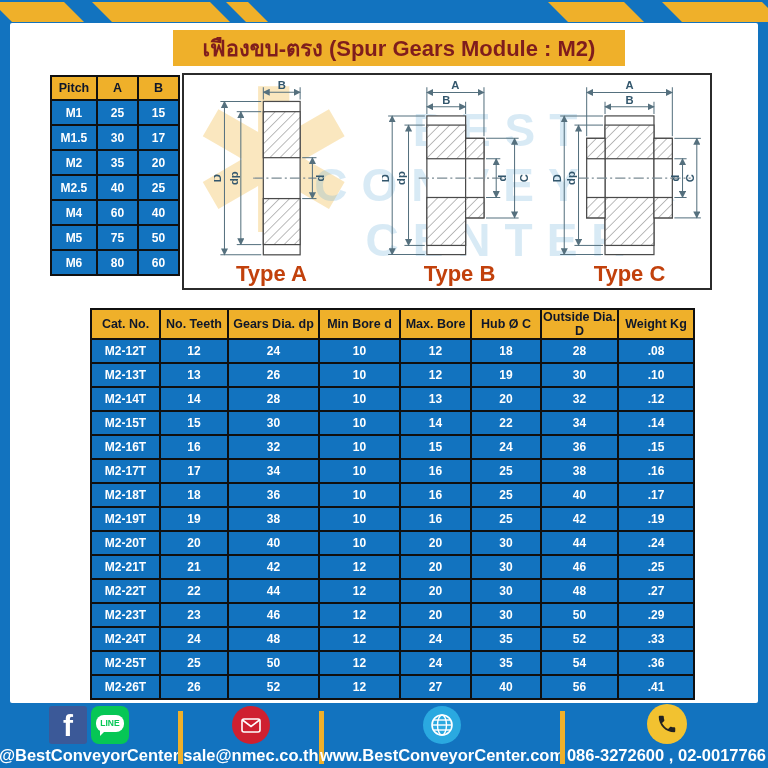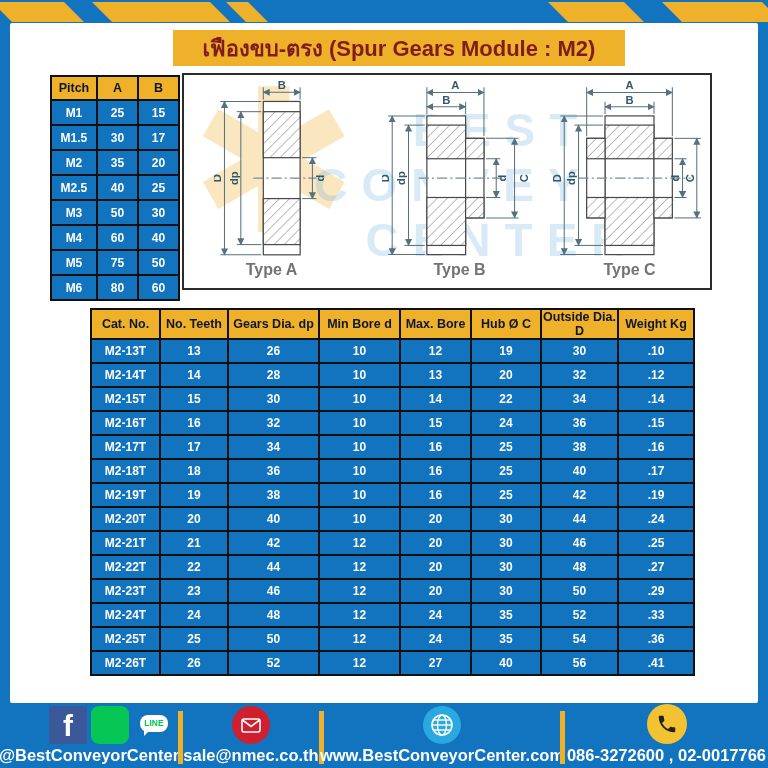--- a/index.html
+++ b/index.html
@@ -30,36 +30,36 @@
   .main-table th:nth-child(7){width:75px}.main-table th:nth-child(8){width:74px}
   
   .draw-box{position:absolute;left:182px;top:73px;width:530px;height:217px;background:#fff;
             border:2px solid #2b2b2b;box-sizing:border-box;overflow:hidden;}
   .wm{position:absolute;left:0;top:0;width:100%;height:100%;pointer-events:none;}
   .wm-logo{position:absolute;left:6px;top:-22px;font-size:200px;line-height:220px;
            color:rgba(240,176,42,0.30);font-weight:bold;}
   .wm-text{position:absolute;left:118px;top:28px;width:400px;text-align:center;
            color:rgba(100,170,215,0.25);font-weight:bold;font-size:46px;line-height:55px;letter-spacing:14px;white-space:nowrap;}
   .drawing{position:absolute;top:6px;}
-  .type-label{position:absolute;top:186px;text-align:center;color:#737373;font-size:16px;font-weight:bold;}
+  .type-label{position:absolute;top:186px;text-align:center;color:#c2410c;font-size:22px;font-weight:bold;}
   .dim-line{stroke:#55707e;stroke-width:1;fill:none;}
   .out-line{stroke:#4a4a4a;stroke-width:1.2;}
   .cl{stroke:#7a8a93;stroke-width:1;stroke-dasharray:10 3 2 3;}
   .dim-txt{fill:#33576d;font-size:11px;font-weight:bold;font-family:"Liberation Sans",sans-serif;}
   
   .footer{position:absolute;left:0;top:703px;width:768px;height:65px;background:#1273bf;display:flex;align-items:stretch;}
   .f-sec{display:flex;flex-direction:column;align-items:center;justify-content:flex-end;padding-bottom:3px;}
   .f-icons{display:flex;align-items:center;gap:4px;margin-bottom:2px;}
   .f-label{color:#fff;font-size:16.5px;font-weight:bold;white-space:nowrap;}
   .f-div{width:5px;background:#efb02a;margin:8px 0 4px 0;}
   .fb-icon{width:38px;height:38px;background:#3b5998;border-radius:3px;color:#fff;font-size:30px;
            font-weight:bold;text-align:center;line-height:40px;overflow:hidden;}
   .line-icon{width:38px;height:38px;background:#06c755;border-radius:8px;position:relative;}
   .line-bubble{position:absolute;left:5px;top:9px;width:28px;height:17px;background:#fff;border-radius:8px;
-               color:#06c755;font-size:8.5px;font-weight:bold;text-align:center;line-height:17px;margin-left:44px;}
+               color:#06c755;font-size:8.5px;font-weight:bold;text-align:center;line-height:17px;}
   .line-bubble:after{content:"";position:absolute;left:4px;bottom:-4px;border:3px solid transparent;
                border-top-color:#fff;border-left-color:#fff;}
   .circle-icon{width:38px;height:38px;border-radius:50%;display:flex;align-items:center;justify-content:center;}
 </style>
 </head>
 <body>
 
 <div class="page">
 
   <div class="stripe" style="left:2px;width:72px"></div>
@@ -93,25 +93,20 @@
         </tr>
         <tr>
           <td>M2</td>
           <td>35</td>
           <td>20</td>
         </tr>
         <tr>
           <td>M2.5</td>
           <td>40</td>
           <td>25</td>
-        </tr>
-        <tr>
-          <td>M3</td>
-          <td>50</td>
-          <td>30</td>
         </tr>
         <tr>
           <td>M4</td>
           <td>60</td>
           <td>40</td>
         </tr>
         <tr>
           <td>M5</td>
           <td>75</td>
           <td>50</td>
@@ -263,20 +258,30 @@
           <th>No. Teeth</th>
           <th>Gears Dia. dp</th>
           <th>Min Bore d</th>
           <th>Max. Bore</th>
           <th>Hub Ø C</th>
           <th>Outside Dia. D</th>
           <th>Weight Kg</th>
         </tr>
       </thead>
     <tbody>
+        <tr>
+          <td>M2-12T</td>
+          <td>12</td>
+          <td>24</td>
+          <td>10</td>
+          <td>12</td>
+          <td>18</td>
+          <td>28</td>
+          <td>.08</td>
+        </tr>
         <tr>
           <td>M2-13T</td>
           <td>13</td>
           <td>26</td>
           <td>10</td>
           <td>12</td>
           <td>19</td>
           <td>30</td>
           <td>.10</td>
         </tr>

